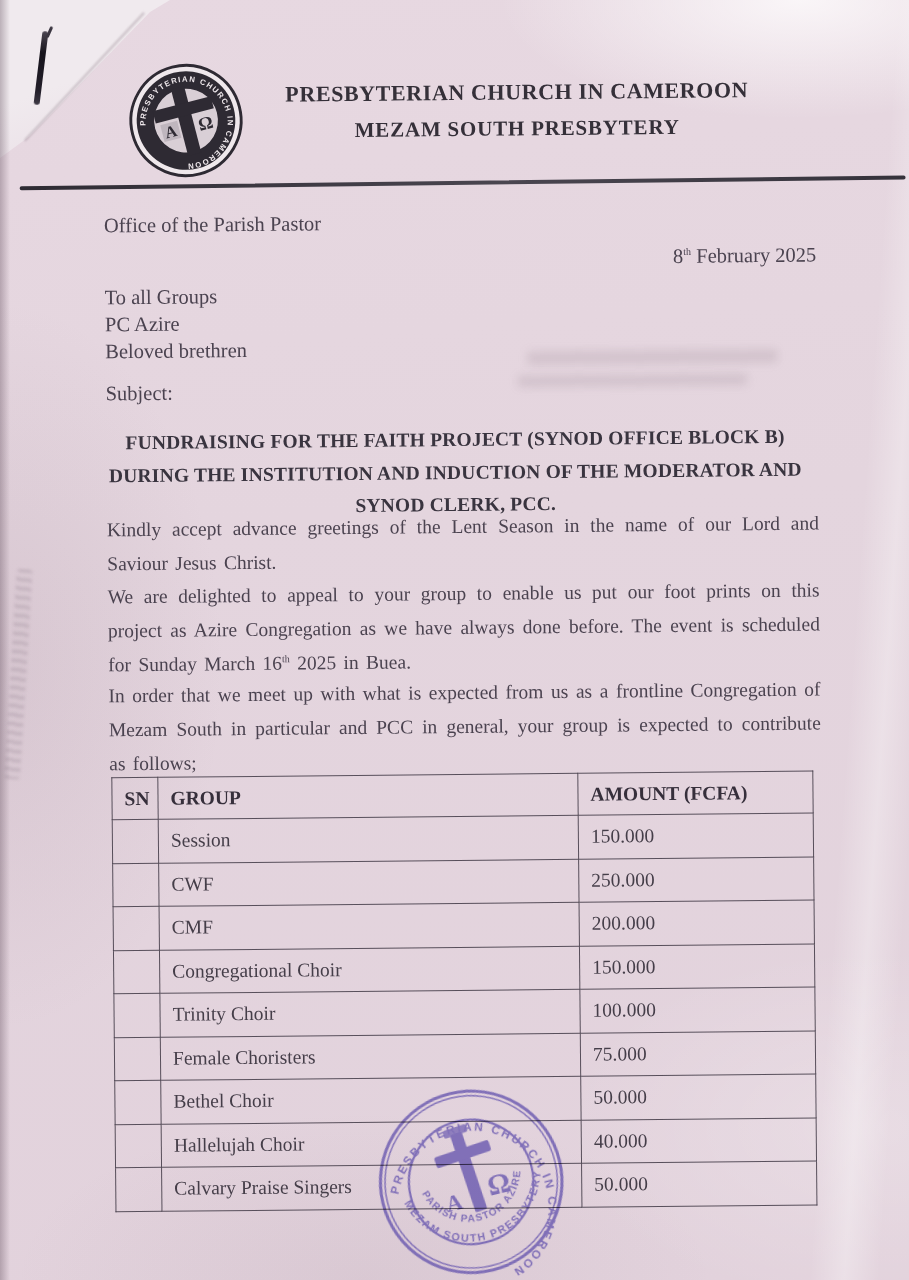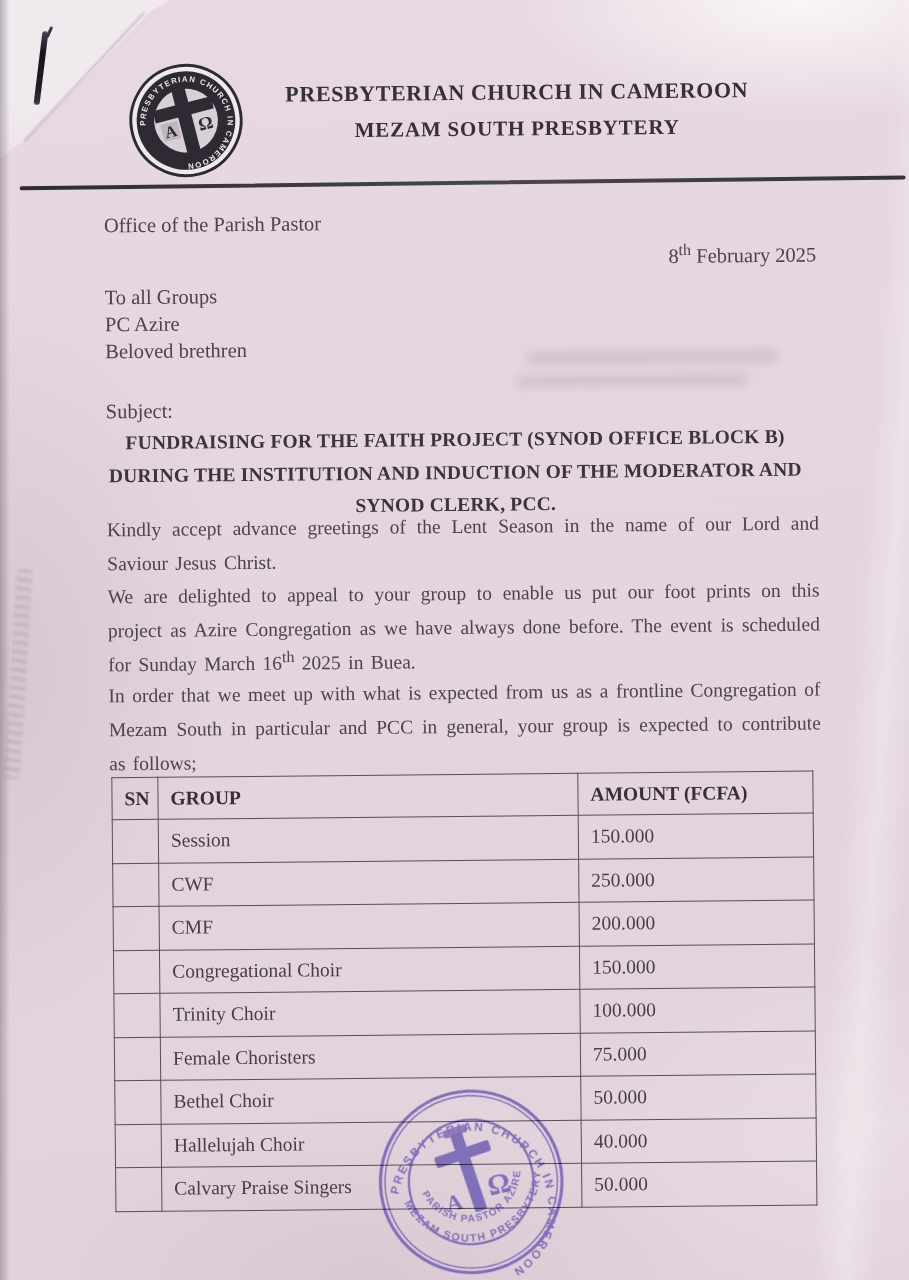--- a/index.html
+++ b/index.html
@@ -35,23 +35,23 @@
   .org{position:absolute;left:262px;top:80px;width:520px;text-align:center;
        font-weight:bold;color:#353039;}
   .org-line1{font-size:22px;letter-spacing:0.6px;}
   .org-line2{font-size:21px;letter-spacing:0.8px;margin-top:11px;}
   .rule{position:absolute;left:24px;top:181px;width:886px;height:4px;border-radius:2px;
        background:linear-gradient(90deg,#2e2b33,#4a4650 55%,#35323b);transform:rotate(-0.15deg);}
 
   
   .office{position:absolute;left:108px;top:211px;font-size:20.5px;}
   .date{position:absolute;left:520px;top:247px;width:300px;text-align:right;font-size:20.5px;}
-  sup{font-size:16px;vertical-align:super;line-height:0;}
+  sup{font-size:10px;vertical-align:super;line-height:0;}
   .recipients{position:absolute;left:108px;top:281px;font-size:20.5px;line-height:27px;}
-  .subject-label{position:absolute;left:108px;top:379px;font-size:20.5px;margin-top:18px;}
+  .subject-label{position:absolute;left:108px;top:379px;font-size:20.5px;}
   .subject{position:absolute;left:96px;top:424px;width:722px;text-align:center;
       font-weight:bold;color:#39343f;font-size:19.5px;line-height:32.5px;letter-spacing:0.2px;}
   .para{position:absolute;left:108px;width:712px;font-size:19.5px;line-height:34px;
       text-align:justify;word-spacing:2.5px;}
   .p1{top:510px;}
   .p2{top:577px;}
   .p3{top:676px;}
 
   
   .ghost{position:absolute;filter:blur(4px);background:rgba(125,103,118,0.16);border-radius:4px;}

